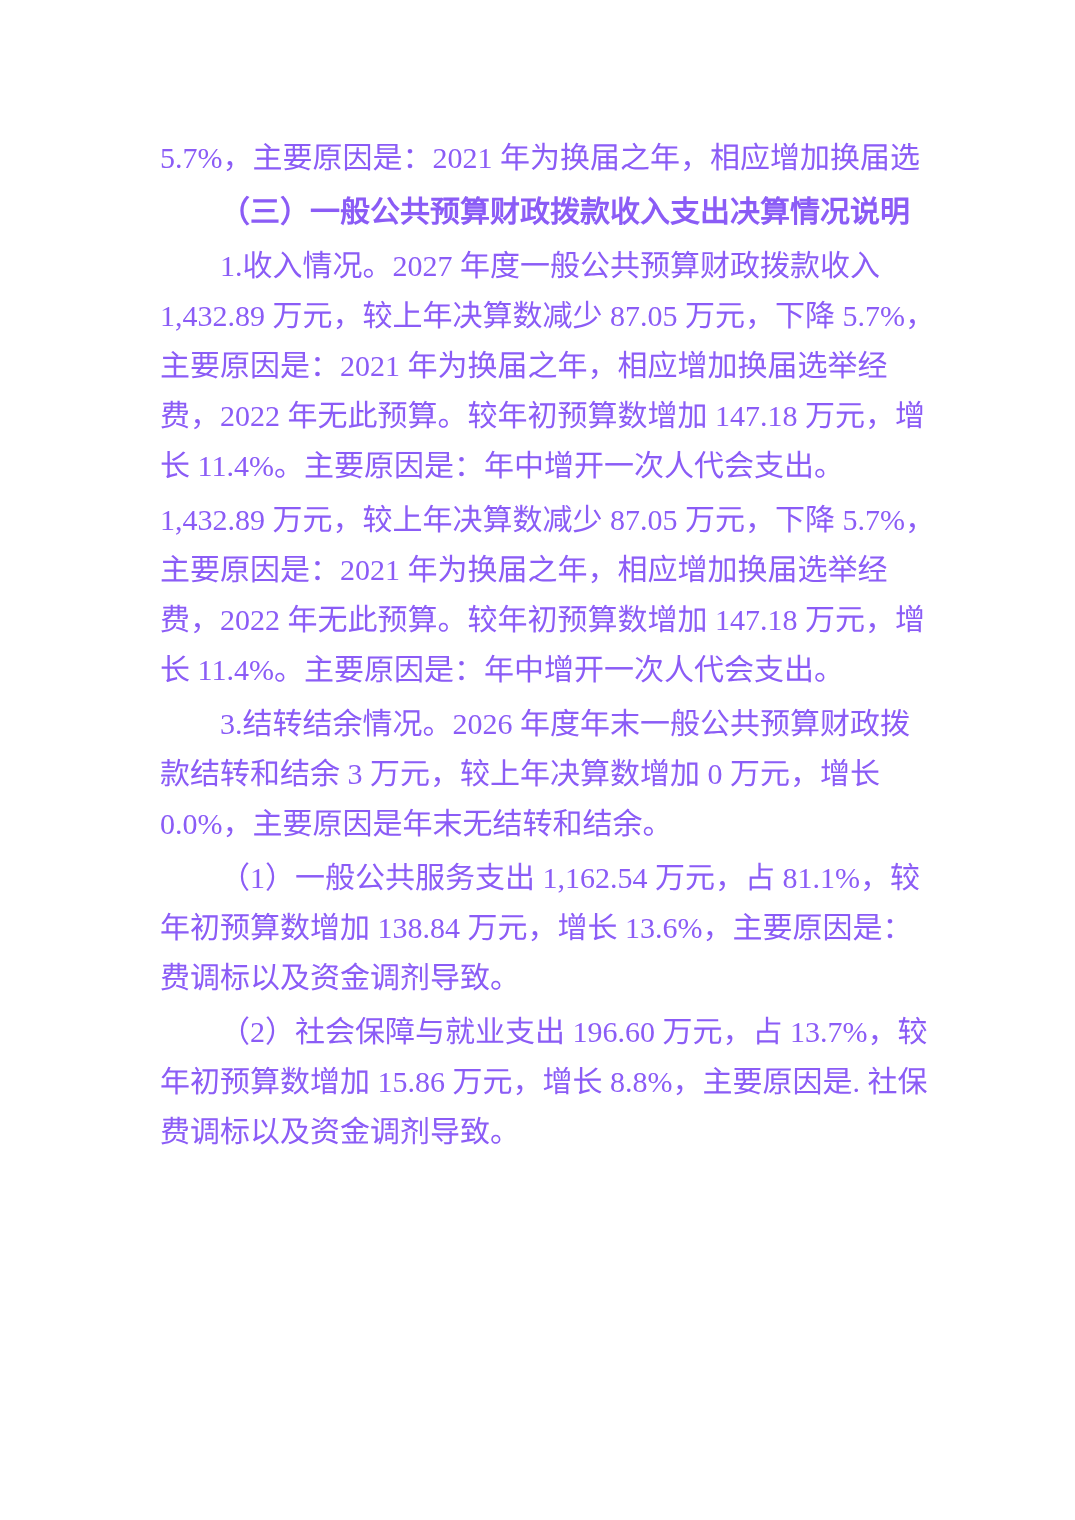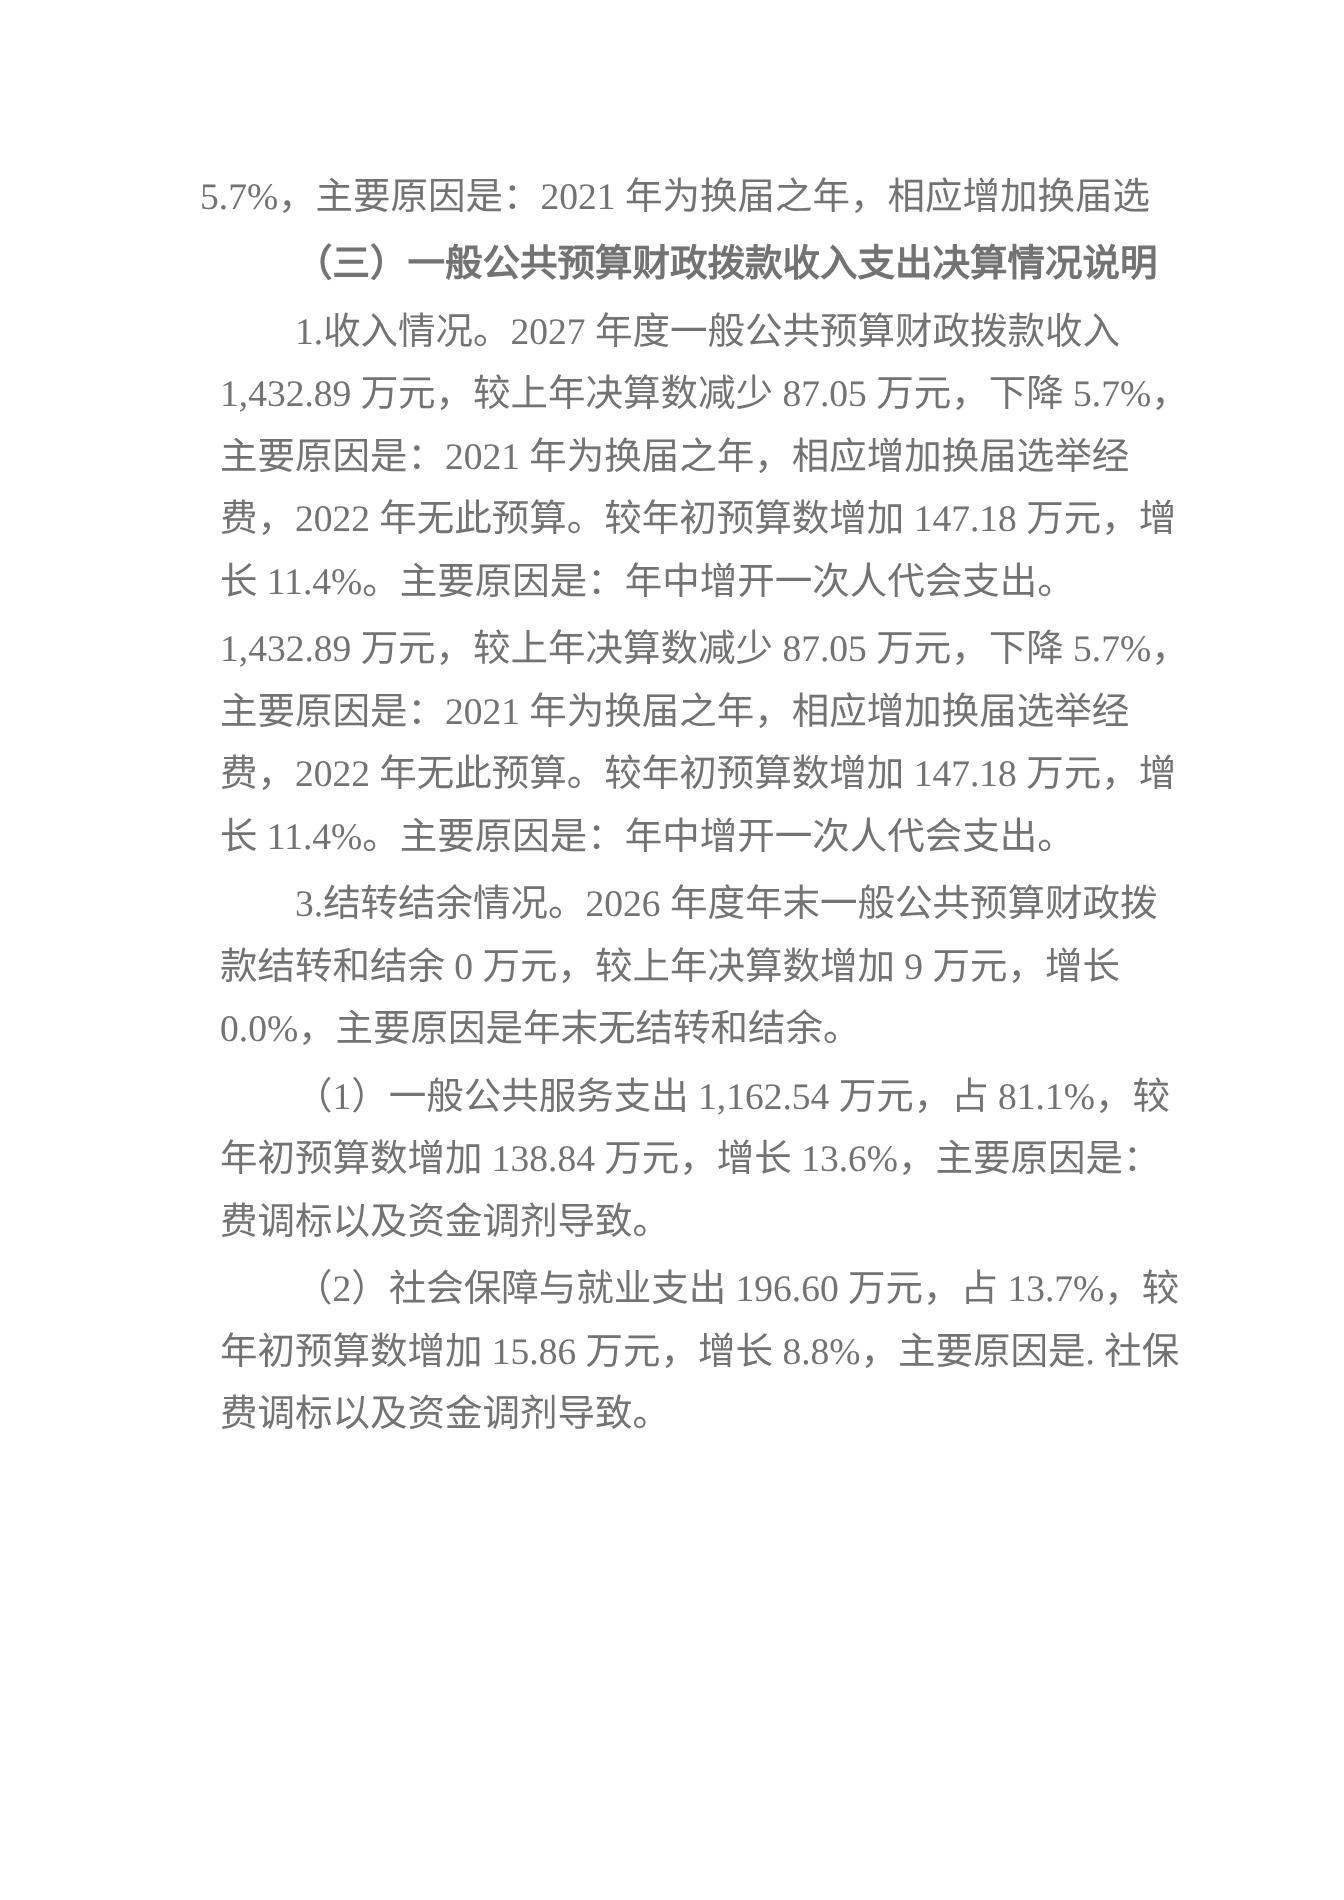--- a/index.html
+++ b/index.html
@@ -13,30 +13,29 @@
     height: 1520px;
     background: #ffffff;
     overflow: hidden;
     font-family: "Liberation Serif", "DejaVu Serif", serif;
   }
   .text-block {
     position: absolute;
     left: 160px;
     top: 133px;
     width: 770px;
-    color: #737373;
+    color: #8b5cf6;
     font-size: 30px;
   }
   .para {
     margin: 0;
     padding: 0;
   }
   .para + .para {
     margin-top: 4px;
-    margin-left: 16px;
   }
   .line {
     display: block;
     height: 50px;
     line-height: 50px;
     white-space: nowrap;
   }
   .line-indent {
     padding-left: 60px;
   }
@@ -68,21 +67,21 @@
 
     <div class="para">
       <span class="line">1,432.89 万元，较上年决算数减少 87.05 万元，下降 5.7%，</span>
       <span class="line">主要原因是：2021 年为换届之年，相应增加换届选举经</span>
       <span class="line">费，2022 年无此预算。较年初预算数增加 147.18 万元，增</span>
       <span class="line">长 11.4%。主要原因是：年中增开一次人代会支出。</span>
     </div>
 
     <div class="para">
       <span class="line line-indent">3.结转结余情况。2026 年度年末一般公共预算财政拨</span>
-      <span class="line">款结转和结余 0 万元，较上年决算数增加 9 万元，增长</span>
+      <span class="line">款结转和结余 3 万元，较上年决算数增加 0 万元，增长</span>
       <span class="line">0.0%，主要原因是年末无结转和结余。</span>
     </div>
 
 
     <div class="para">
       <span class="line line-indent">（1）一般公共服务支出 1,162.54 万元，占 81.1%，较</span>
       <span class="line">年初预算数增加 138.84 万元，增长 13.6%，主要原因是：</span>
       <span class="line">费调标以及资金调剂导致。</span>
     </div>
 

